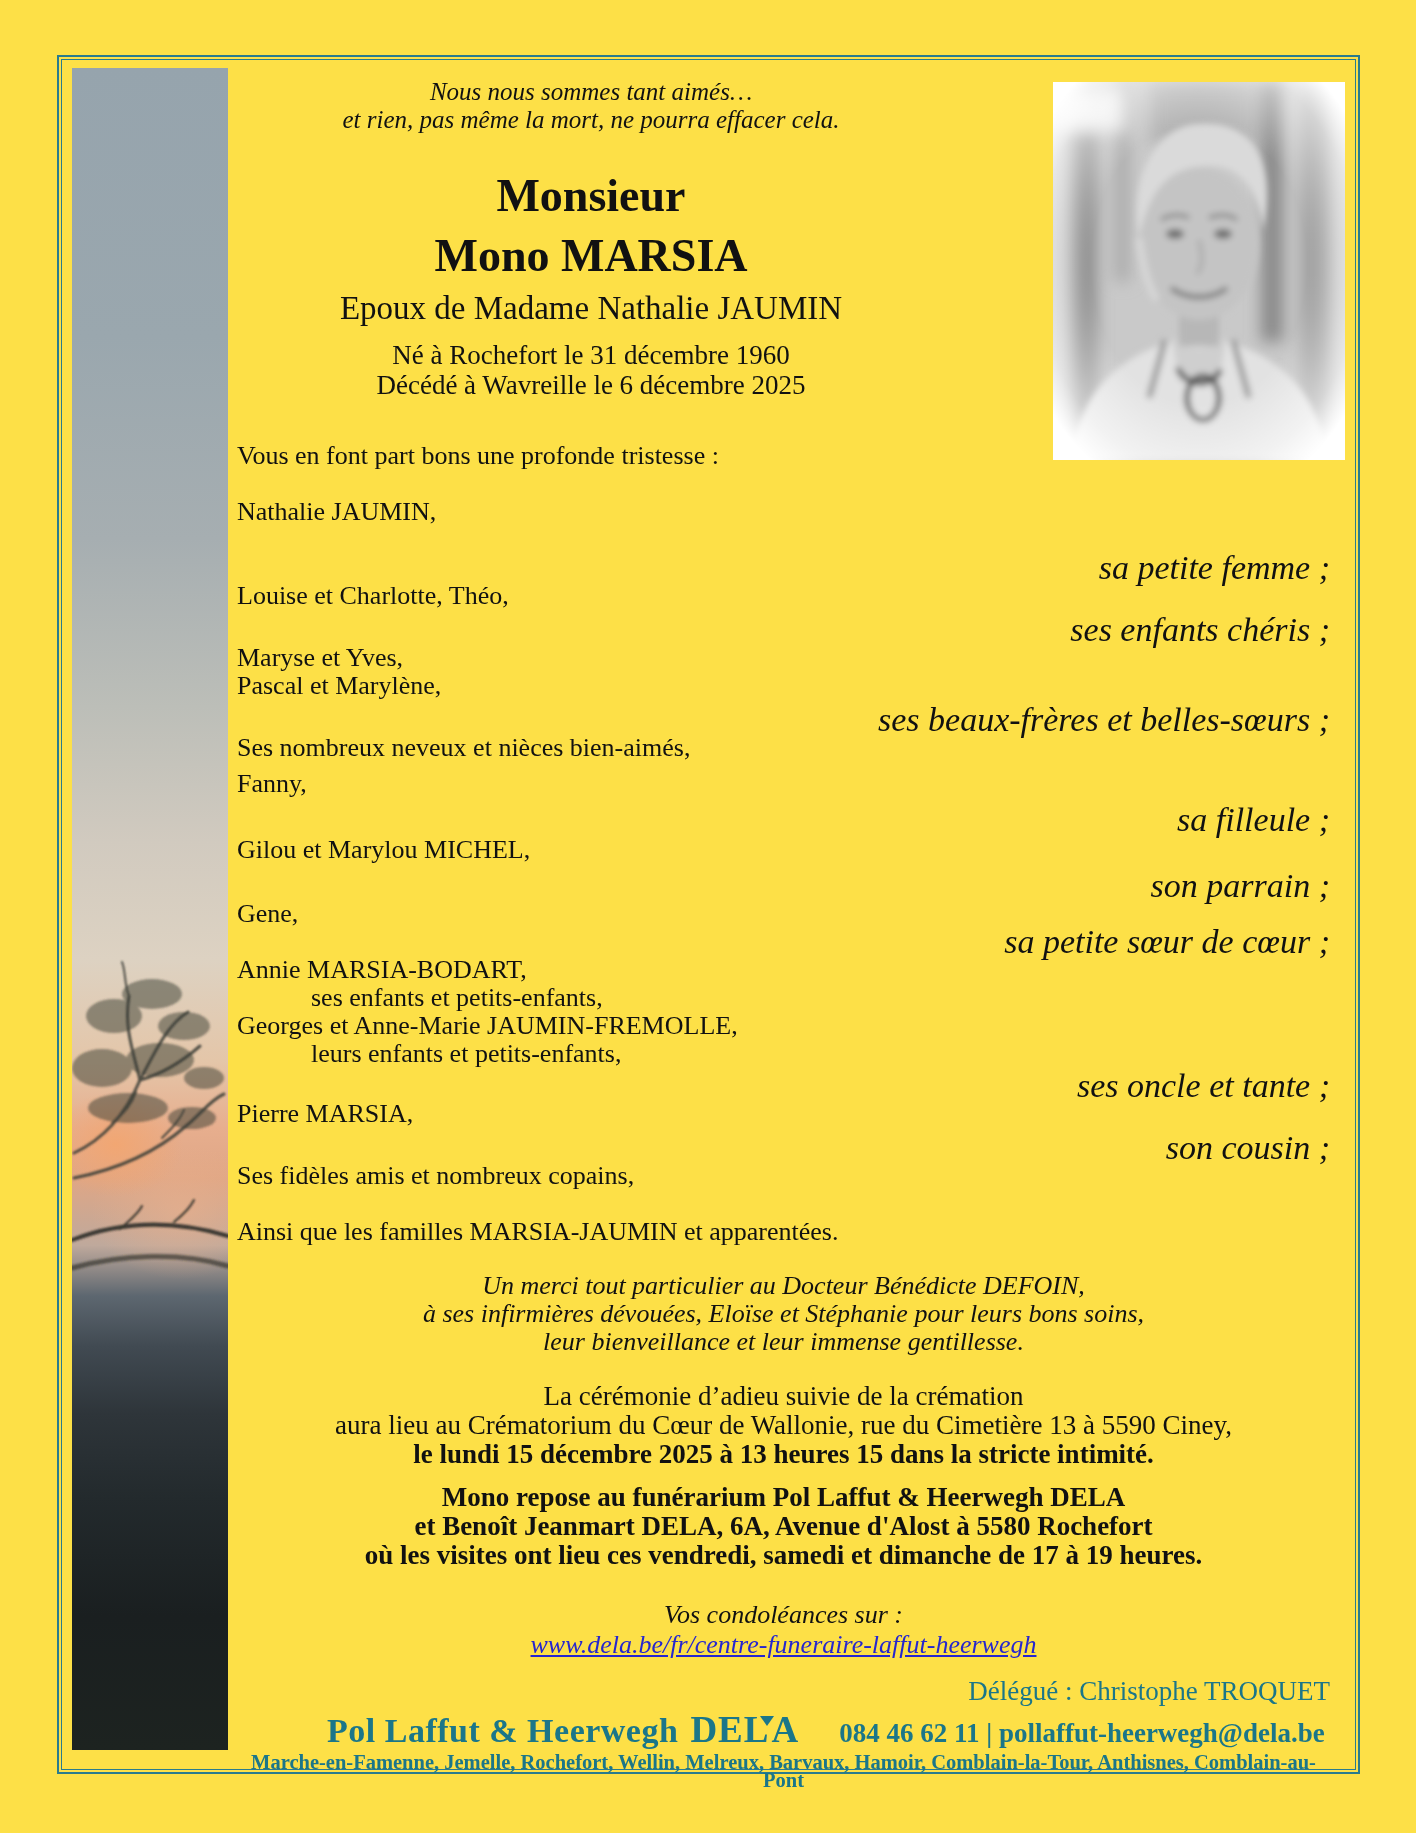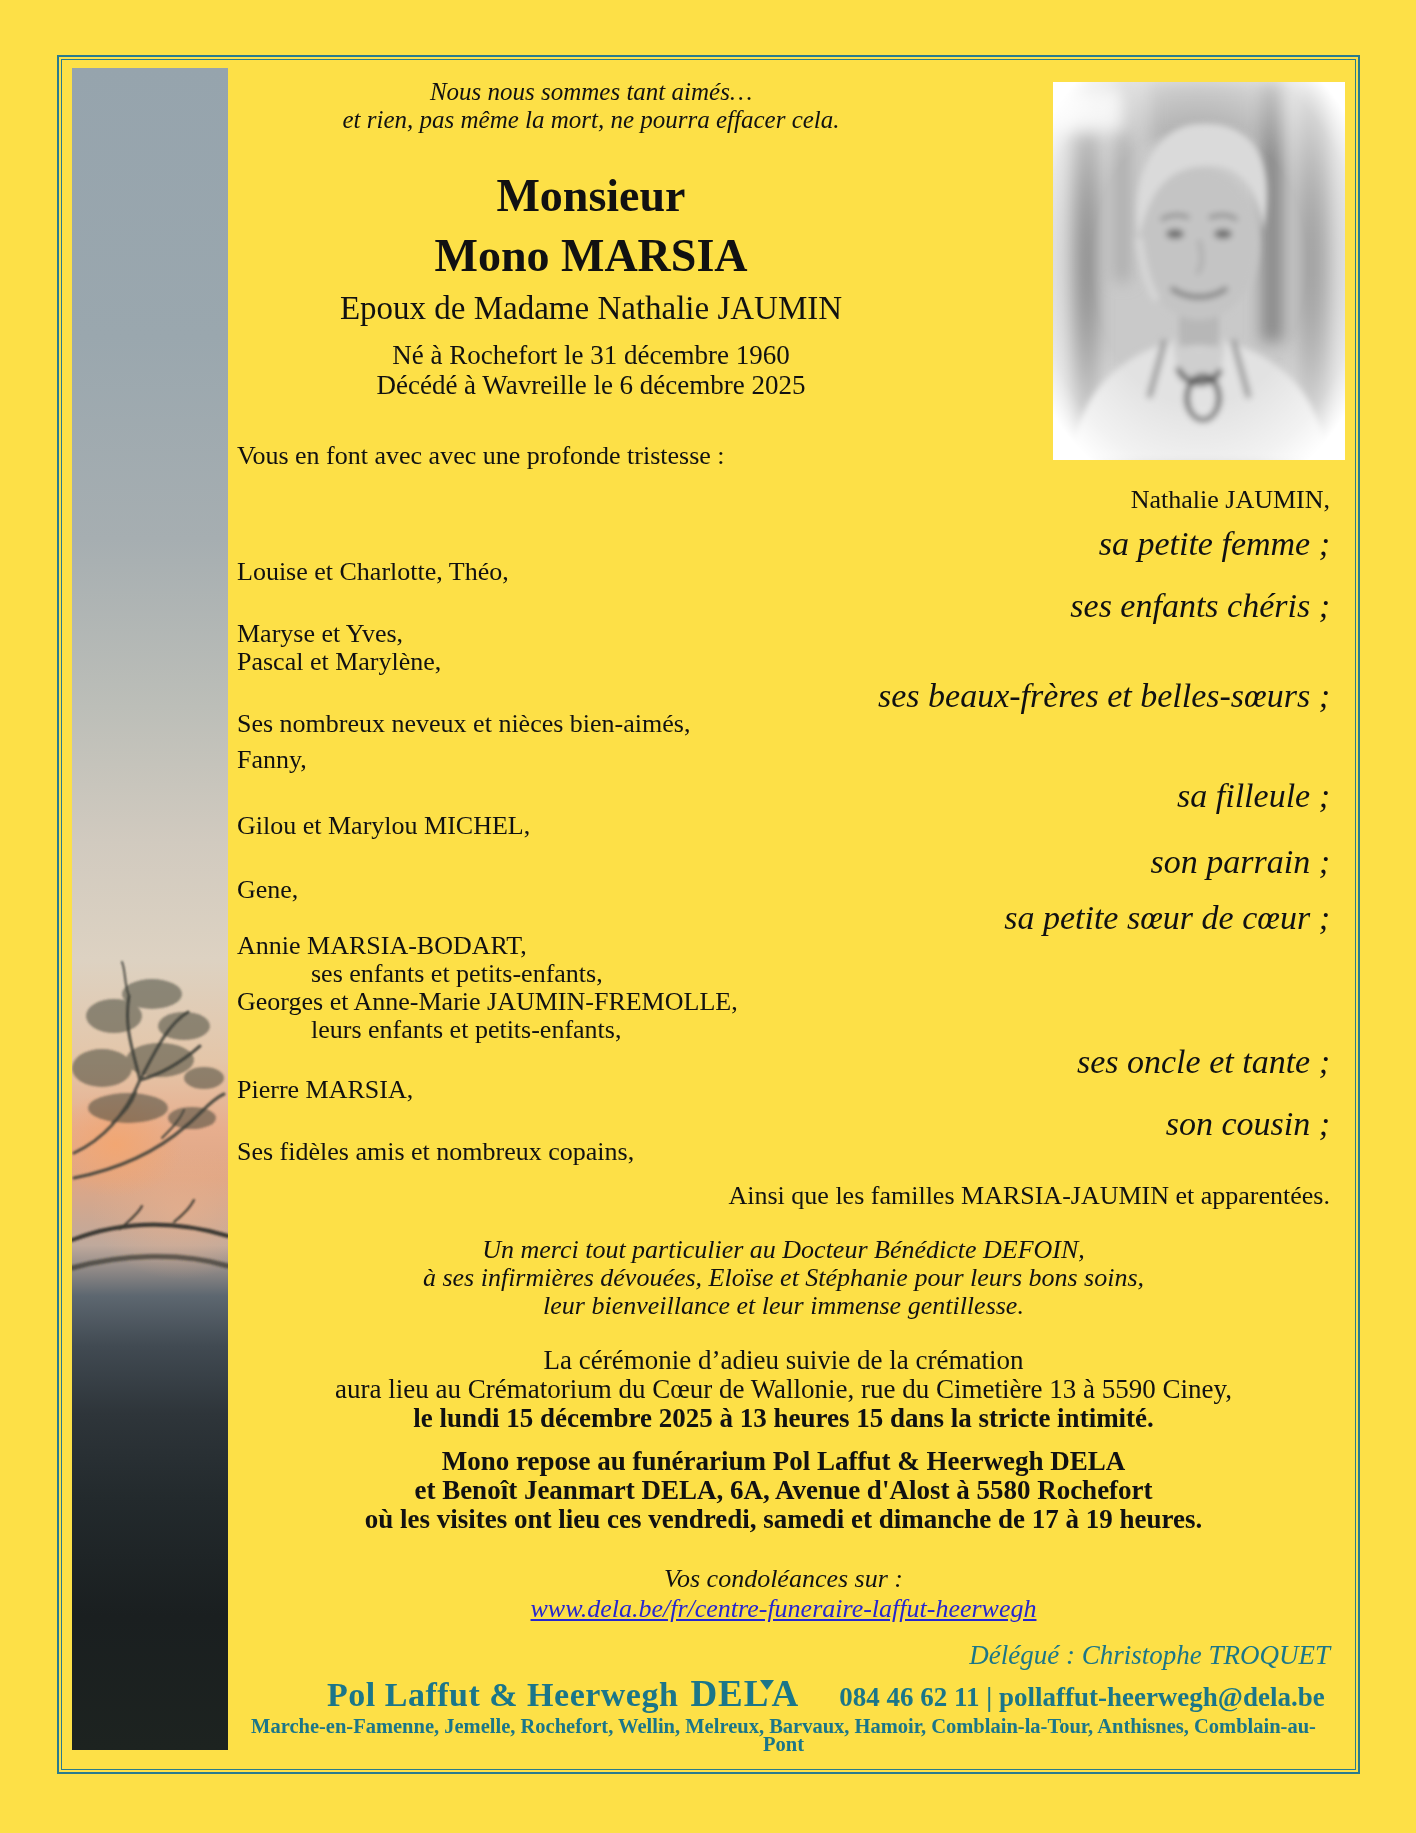--- a/index.html
+++ b/index.html
@@ -29,30 +29,30 @@
   .q1{margin-top:78px;}
   .t1{margin-top:32px;font-weight:bold;font-size:46px;line-height:60px;}
   .t2{font-weight:bold;font-size:46px;line-height:60px;}
   .t3{font-size:33px;line-height:40px;margin-top:2px;}
   .d{font-size:27px;line-height:30px;}
   .d1{margin-top:12px;}
   .line{font-size:26px;line-height:28px;}
   .rel{font-size:34px;line-height:28px;font-style:italic;text-align:right;}
   .ind{padding-left:74px;}
   .mt2{margin-top:2px;}  .mt4{margin-top:4px;}  .mt6{margin-top:6px;}
-  .mt8{margin-top:8px;}  .mt10{margin-top:16px;text-align:right;} .mt14{margin-top:14px;}
+  .mt8{margin-top:8px;}  .mt10{margin-top:28px;} .mt14{margin-top:14px;}
   .mt16{margin-top:16px;}.mt26{margin-top:26px;} .mt30{margin-top:30px;}
   .mt42{margin-top:42px;}
   .cblock{text-align:center;}
   .thanks{font-style:italic;font-size:26px;line-height:28px;}
   .cer{font-size:27px;line-height:29px;}
   .bold{font-weight:bold;}
   .linkline{font-size:26px;line-height:30px;font-style:italic;}
   a.weblink{color:#2626cf;text-decoration:underline;}
-  .delegate{font-size:27px;line-height:30px;font-style:italic;text-align:right;color:#1b7689;}
+  .delegate{font-size:27px;line-height:30px;text-align:right;color:#1b7689;}
   .brandline{margin-top:2px;display:flex;align-items:baseline;padding-left:90px;color:#1b7689;}
   .brand{font-weight:bold;font-size:34px;line-height:40px;letter-spacing:.5px;}
   .dela{font-weight:bold;font-size:37px;letter-spacing:1px;margin-left:12px;}
   .dela-mark{display:inline-block;width:0;height:0;border-left:7px solid transparent;
              border-right:7px solid transparent;border-top:10px solid #1b7689;
              position:relative;top:-16px;margin:0 -3px 0 -9px;}
   .contact{font-weight:bold;font-size:27px;margin-left:40px;}
   .towns{margin-top:2px;text-align:center;font-weight:bold;font-size:20.5px;line-height:18px;color:#1b7689;}
 </style>
 </head>
@@ -150,21 +150,21 @@
     <div class="hdr">
       <div class="q q1">Nous nous sommes tant aimés…</div>
       <div class="q">et rien, pas même la mort, ne pourra effacer cela.</div>
       <div class="t1">Monsieur</div>
       <div class="t2">Mono MARSIA</div>
       <div class="t3">Epoux de Madame Nathalie JAUMIN</div>
       <div class="d d1">Né à Rochefort le 31 décembre 1960</div>
       <div class="d">Décédé à Wavreille le 6 décembre 2025</div>
     </div>
 
-    <div class="line mt42">Vous en font avec avec une profonde tristesse :</div>
+    <div class="line mt42">Vous en font part bons une profonde tristesse :</div>
 
     <div class="line mt10">Nathalie JAUMIN,</div>
     <div class="rel mt10">sa petite femme ;</div>
 
     <div class="line">Louise et Charlotte, Théo,</div>
     <div class="rel mt6">ses enfants chéris ;</div>
 
     <div class="line">Maryse et Yves,</div>
     <div class="line">Pascal et Marylène,</div>
     <div class="rel mt6">ses beaux-frères et belles-sœurs ;</div>

